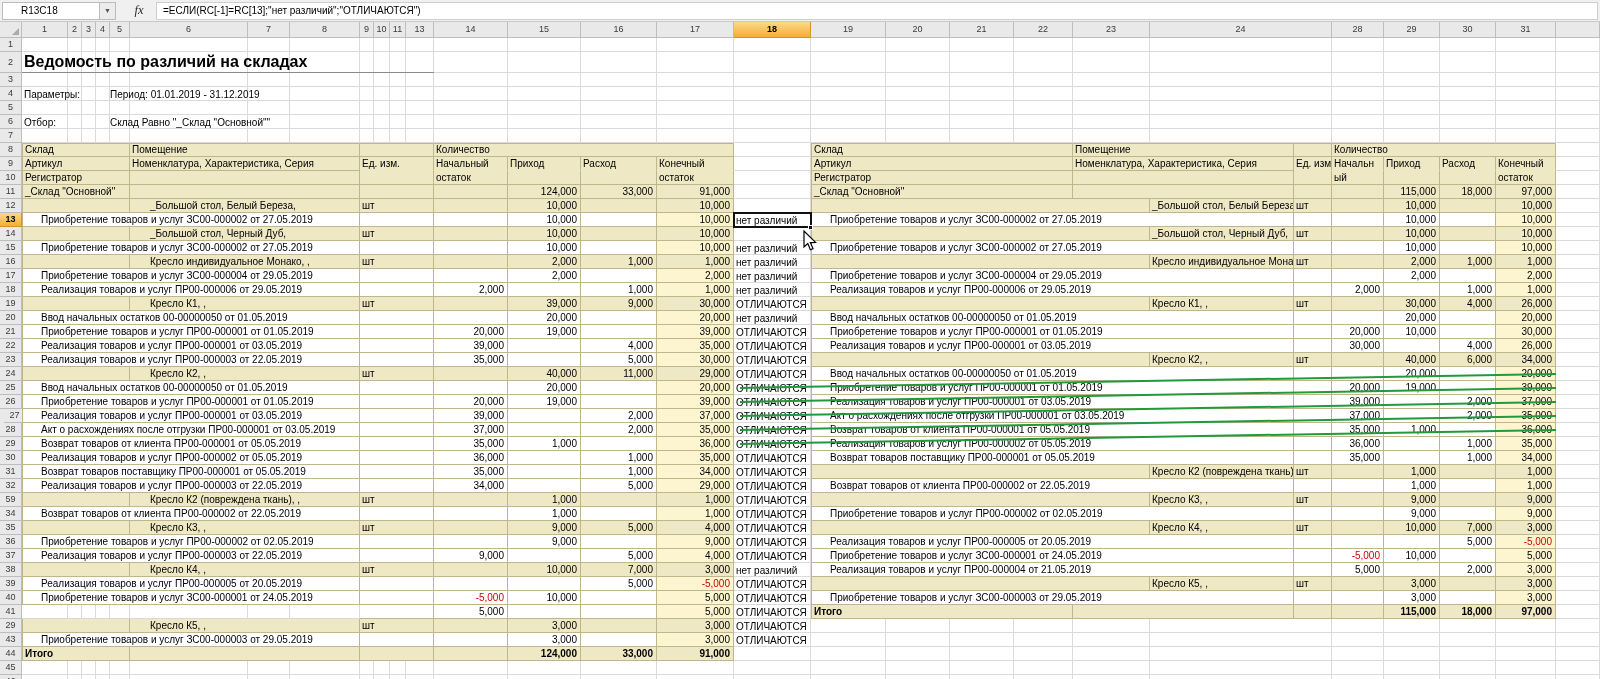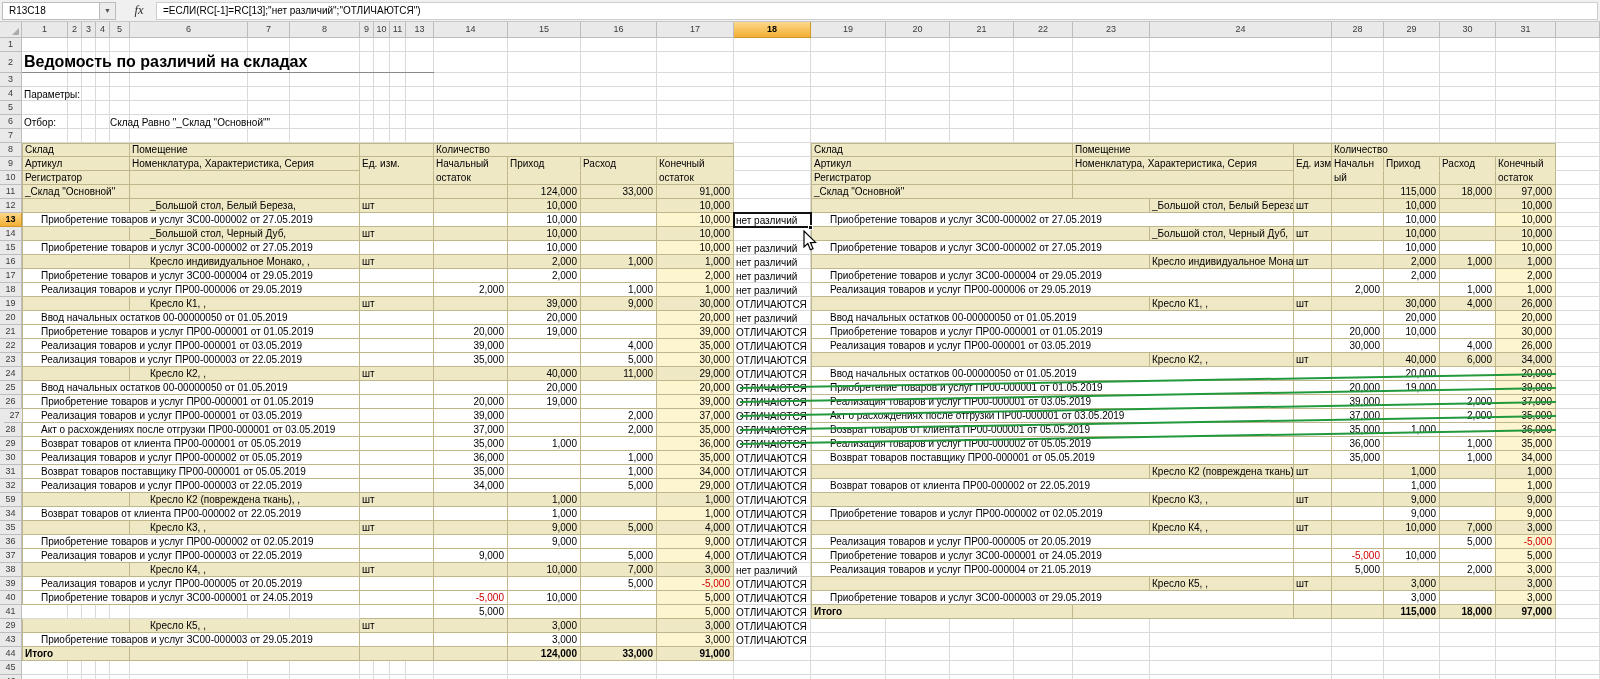--- a/index.html
+++ b/index.html
@@ -3,21 +3,21 @@
 <meta charset="utf-8">
 <style>
   html,body{margin:0;padding:0;}
   body{font-family:"Liberation Sans","DejaVu Sans",sans-serif;background:#d4d0c8;}
   #app{position:relative;width:1600px;height:679px;background:#fff;overflow:hidden;font-size:10px;color:#000;}
   #app>div{position:absolute;box-sizing:border-box;}
   #app>svg{position:absolute;}
 
   
   #fbar{left:0;top:0;width:1600px;height:22px;background:#f0f0f0;border-bottom:1px solid #c8c8c8;display:flex;align-items:center;}
-  .namebox{width:98px;height:18px;margin-left:2px;background:#fff;border:1px solid #bcbcbc;display:flex;align-items:center;padding-left:6px;font-size:10px;box-sizing:border-box;}
+  .namebox{width:98px;height:18px;margin-left:2px;background:#fff;border:1px solid #bcbcbc;display:flex;align-items:center;padding-left:18px;font-size:10px;box-sizing:border-box;}
   .nbarrow{width:16px;height:18px;background:#ececec;border:1px solid #bcbcbc;border-left:0;display:flex;align-items:center;justify-content:center;font-size:7px;color:#555;box-sizing:border-box;}
   .fxbtn{width:30px;height:18px;margin:0 2px 0 8px;display:flex;align-items:center;justify-content:center;font-family:"Liberation Serif",serif;font-style:italic;font-size:12.5px;color:#2d2d2d;}
   .ffield{flex:1;height:18px;background:#fff;border:1px solid #cecece;margin-right:2px;display:flex;align-items:center;padding-left:6px;font-size:10px;box-sizing:border-box;white-space:nowrap;overflow:hidden;}
 
   
   .strip{background:#e9e9e9;border-bottom:1px solid #b5b5b5;}
   .vstrip{border-bottom:none;border-right:1px solid #b5b5b5;}
   .hcell{background:#e9e9e9;border-right:1px solid #bdbdbd;border-bottom:1px solid #bdbdbd;display:flex;align-items:center;justify-content:center;font-size:9px;color:#3a3a3a;line-height:1;overflow:hidden;}
   .hcell.sel{background:linear-gradient(#fcd98a,#f3ae35);border-color:#cf9727;color:#000;font-weight:bold;}
   .corner::after{content:'';position:absolute;right:2px;bottom:2px;width:0;height:0;border-left:7px solid transparent;border-bottom:7px solid #ababab;}
@@ -204,20 +204,21 @@
     <div class="gl" style="left: 22px; top: 590px; width: 1578px; height: 1px;"></div>
     <div class="gl" style="left: 22px; top: 604px; width: 1578px; height: 1px;"></div>
     <div class="gl" style="left: 22px; top: 618px; width: 1578px; height: 1px;"></div>
     <div class="gl" style="left: 22px; top: 632px; width: 1578px; height: 1px;"></div>
     <div class="gl" style="left: 22px; top: 646px; width: 1578px; height: 1px;"></div>
     <div class="gl" style="left: 22px; top: 660px; width: 1578px; height: 1px;"></div>
     <div class="gl" style="left: 22px; top: 674px; width: 1578px; height: 1px;"></div>
     <div class="rtitle" style="left: 24px; top: 51px; width: 640px; height: 21px;">Ведомость по различий на складах</div>
     <div class="tunder" style="left: 22px; top: 72px; width: 412px; height: 1px;"></div>
     <div class="ptxt" style="left: 24px; top: 87px; width: 84px; height: 14px;">Параметры:</div>
+    <div class="ptxt" style="left: 110px; top: 87px; width: 560px; height: 14px;">Период: 01.01.2019 - 31.12.2019</div>
     <div class="ptxt" style="left: 24px; top: 115px; width: 84px; height: 14px;">Отбор:</div>
     <div class="ptxt" style="left: 110px; top: 115px; width: 560px; height: 14px;">Склад Равно "_Склад "Основной""</div>
     <div class="tc hd bt bl" style="left: 22px; top: 143px; width: 108px; height: 14px;">Склад</div>
     <div class="tc hd bt" style="left: 130px; top: 143px; width: 230px; height: 14px;">Помещение</div>
     <div class="tc hd bt" style="left: 360px; top: 143px; width: 74px; height: 14px;"></div>
     <div class="tc hd bt" style="left: 434px; top: 143px; width: 300px; height: 14px;">Количество</div>
     <div class="tc hd bl" style="left: 22px; top: 157px; width: 108px; height: 14px;">Артикул</div>
     <div class="tc hd" style="left: 130px; top: 157px; width: 230px; height: 14px;">Номенклатура, Характеристика, Серия</div>
     <div class="tc hd nb" style="left: 360px; top: 157px; width: 74px; height: 14px;">Ед. изм.</div>
     <div class="tc hd nb" style="left: 434px; top: 157px; width: 74px; height: 14px;">Начальный</div>

